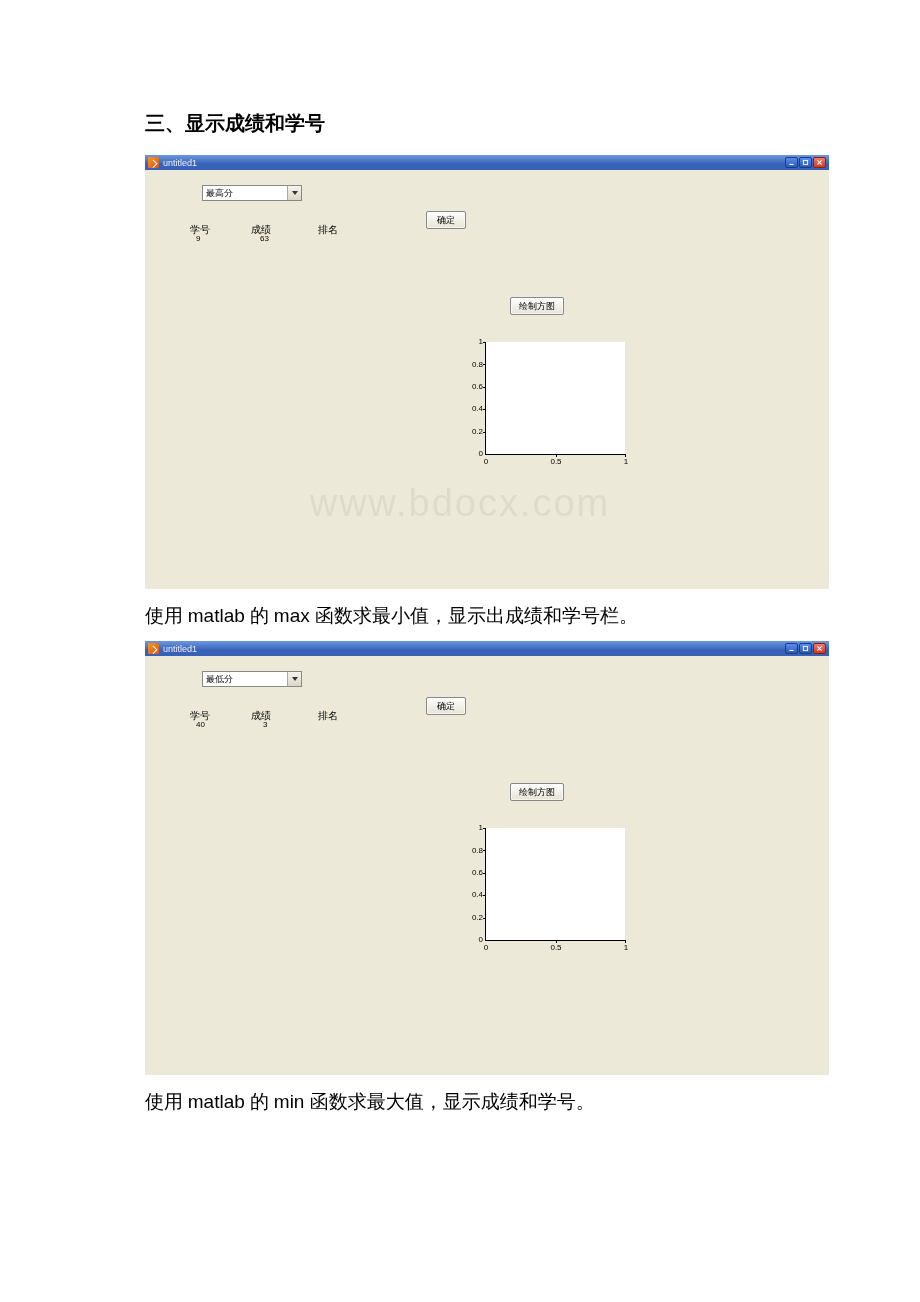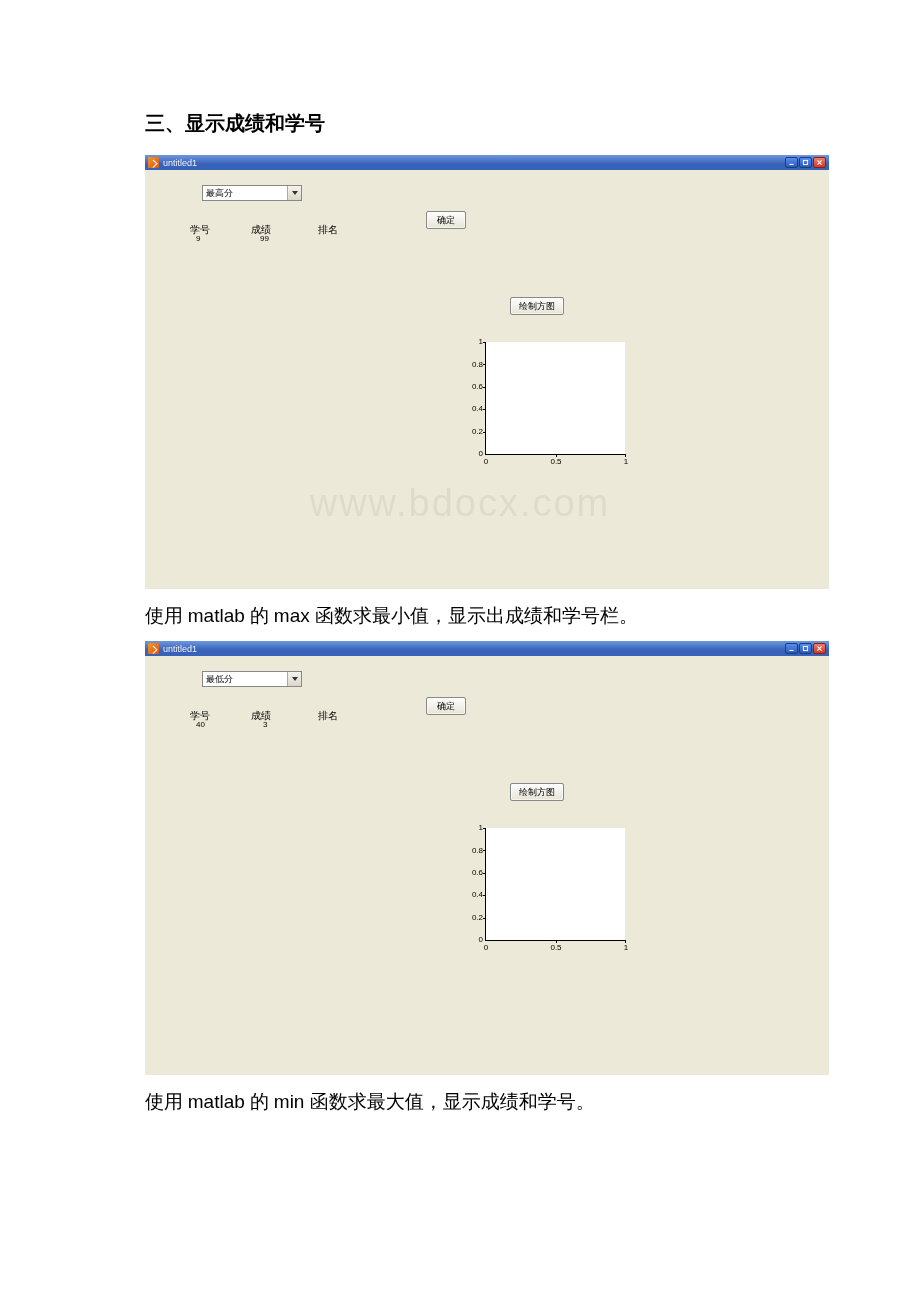--- a/index.html
+++ b/index.html
@@ -145,21 +145,21 @@
       </span>
   </div>
   <div class="dropdown">
     <span>最高分</span>
     <span class="arrow"></span>
   </div>
   <span class="hlabel" style="left:45px;top:68px">学号</span>
   <span class="hlabel" style="left:106px;top:68px">成绩</span>
   <span class="hlabel" style="left:173px;top:68px">排名</span>
   <span class="hval" style="left:51px;top:79px">9</span>
-  <span class="hval" style="left:115px;top:79px">99</span>
+  <span class="hval" style="left:115px;top:79px">63</span>
   <span class="hval" style="left:179px;top:79px"></span>
   <div class="btn btn-confirm">确定</div>
   <div class="btn btn-plot">绘制方图</div>
   <div class="axes">
     <span class="ytick" style="top:-5px">1</span>
     <span class="ytick" style="top:18px">0.8</span>
     <span class="ytick" style="top:40px">0.6</span>
     <span class="ytick" style="top:62px">0.4</span>
     <span class="ytick" style="top:85px">0.2</span>
     <span class="ytick" style="top:107px">0</span>

